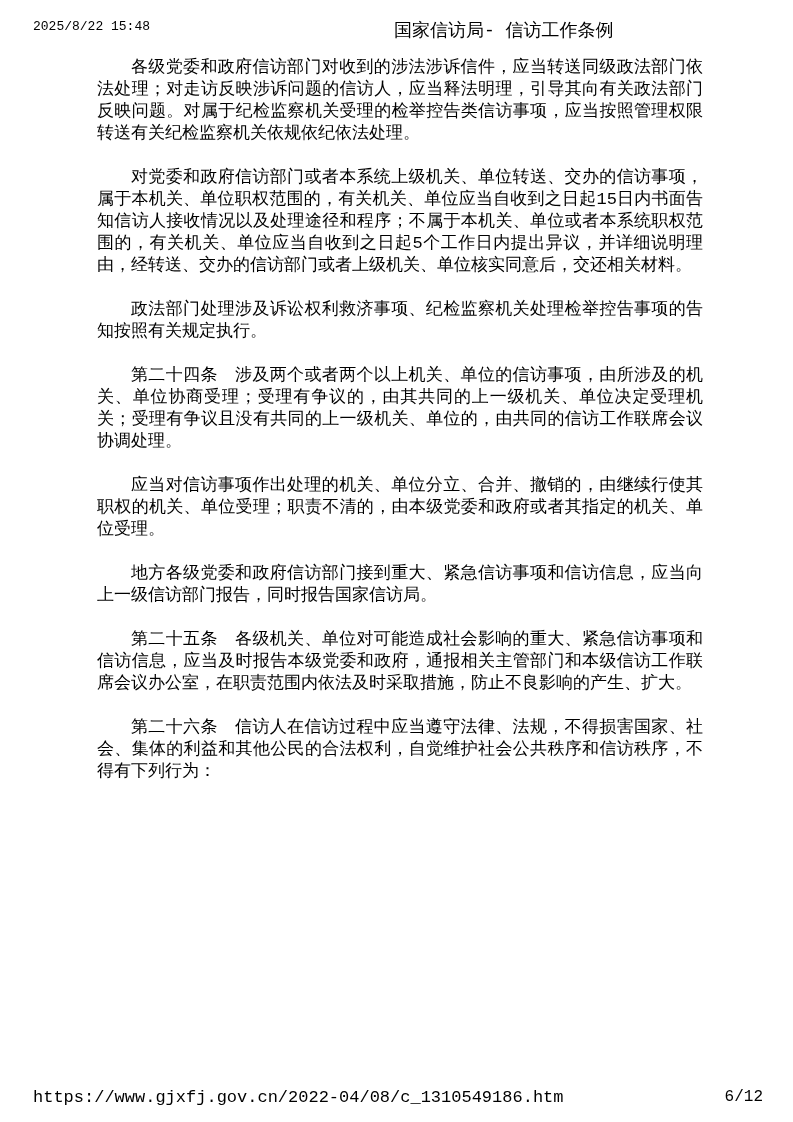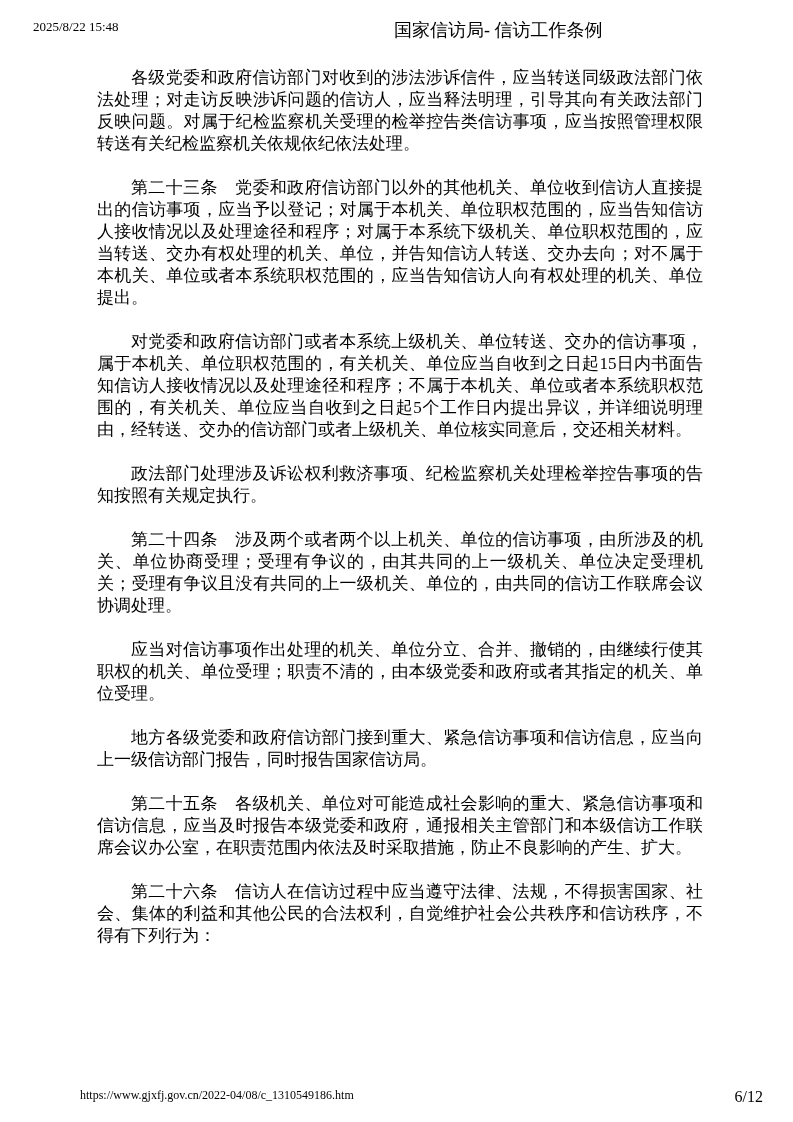--- a/index.html
+++ b/index.html
@@ -6,21 +6,21 @@
     margin: 0;
     padding: 0;
     background: #ffffff;
   }
   .page {
     position: relative;
     width: 793px;
     height: 1122px;
     background: #ffffff;
     color: #000000;
-    font-family: Liberation Serif, serif;
+    font-family: Liberation Mono, monospace;
     overflow: hidden;
   }
   .print-date {
     position: absolute;
     left: 33px;
     top: 19px;
     font-size: 13px;
     white-space: nowrap;
   }
   .print-title {
@@ -30,56 +30,54 @@
     font-size: 18px;
     white-space: nowrap;
   }
   .doc-body {
     position: absolute;
     left: 97px;
     top: 52px;
     width: 606px;
   }
   .doc-body p {
-    margin: 15px 0 22px 0;
+    margin: 5px 0 22px 0;
     font-size: 17px;
     line-height: 22px;
     text-align: justify;
     text-indent: 2em;
     letter-spacing: 0;
     word-break: break-all;
   }
   .source-url {
     position: absolute;
     left: 33px;
     top: 1088px;
-    font-size: 12px;
+    font-size: 17px;
     white-space: nowrap;
-    margin-left: 47px;
   }
   .page-number {
     position: absolute;
     right: 30px;
     top: 1088px;
     font-size: 16px;
     white-space: nowrap;
   }
 </style>
 </head>
 <body>
 
 <div class="page">
 
   <span class="print-date">2025/8/22 15:48</span>
 
   <span class="print-title">国家信访局- 信访工作条例</span>
 
   <div class="doc-body">
     <p>各级党委和政府信访部门对收到的涉法涉诉信件，应当转送同级政法部门依法处理；对走访反映涉诉问题的信访人，应当释法明理，引导其向有关政法部门反映问题。对属于纪检监察机关受理的检举控告类信访事项，应当按照管理权限转送有关纪检监察机关依规依纪依法处理。</p>
-    <p>第二十三条　党委和政府信访部门以外的其他机关、单位收到信访人直接提出的信访事项，应当予以登记；对属于本机关、单位职权范围的，应当告知信访人接收情况以及处理途径和程序；对属于本系统下级机关、单位职权范围的，应当转送、交办有权处理的机关、单位，并告知信访人转送、交办去向；对不属于本机关、单位或者本系统职权范围的，应当告知信访人向有权处理的机关、单位提出。</p>
     <p>对党委和政府信访部门或者本系统上级机关、单位转送、交办的信访事项，属于本机关、单位职权范围的，有关机关、单位应当自收到之日起15日内书面告知信访人接收情况以及处理途径和程序；不属于本机关、单位或者本系统职权范围的，有关机关、单位应当自收到之日起5个工作日内提出异议，并详细说明理由，经转送、交办的信访部门或者上级机关、单位核实同意后，交还相关材料。</p>
     <p>政法部门处理涉及诉讼权利救济事项、纪检监察机关处理检举控告事项的告知按照有关规定执行。</p>
     <p>第二十四条　涉及两个或者两个以上机关、单位的信访事项，由所涉及的机关、单位协商受理；受理有争议的，由其共同的上一级机关、单位决定受理机关；受理有争议且没有共同的上一级机关、单位的，由共同的信访工作联席会议协调处理。</p>
     <p>应当对信访事项作出处理的机关、单位分立、合并、撤销的，由继续行使其职权的机关、单位受理；职责不清的，由本级党委和政府或者其指定的机关、单位受理。</p>
     <p>地方各级党委和政府信访部门接到重大、紧急信访事项和信访信息，应当向上一级信访部门报告，同时报告国家信访局。</p>
     <p>第二十五条　各级机关、单位对可能造成社会影响的重大、紧急信访事项和信访信息，应当及时报告本级党委和政府，通报相关主管部门和本级信访工作联席会议办公室，在职责范围内依法及时采取措施，防止不良影响的产生、扩大。</p>
     <p>第二十六条　信访人在信访过程中应当遵守法律、法规，不得损害国家、社会、集体的利益和其他公民的合法权利，自觉维护社会公共秩序和信访秩序，不得有下列行为：</p>
   </div>
 
   <span class="source-url">https://www.gjxfj.gov.cn/2022-04/08/c_1310549186.htm</span>

